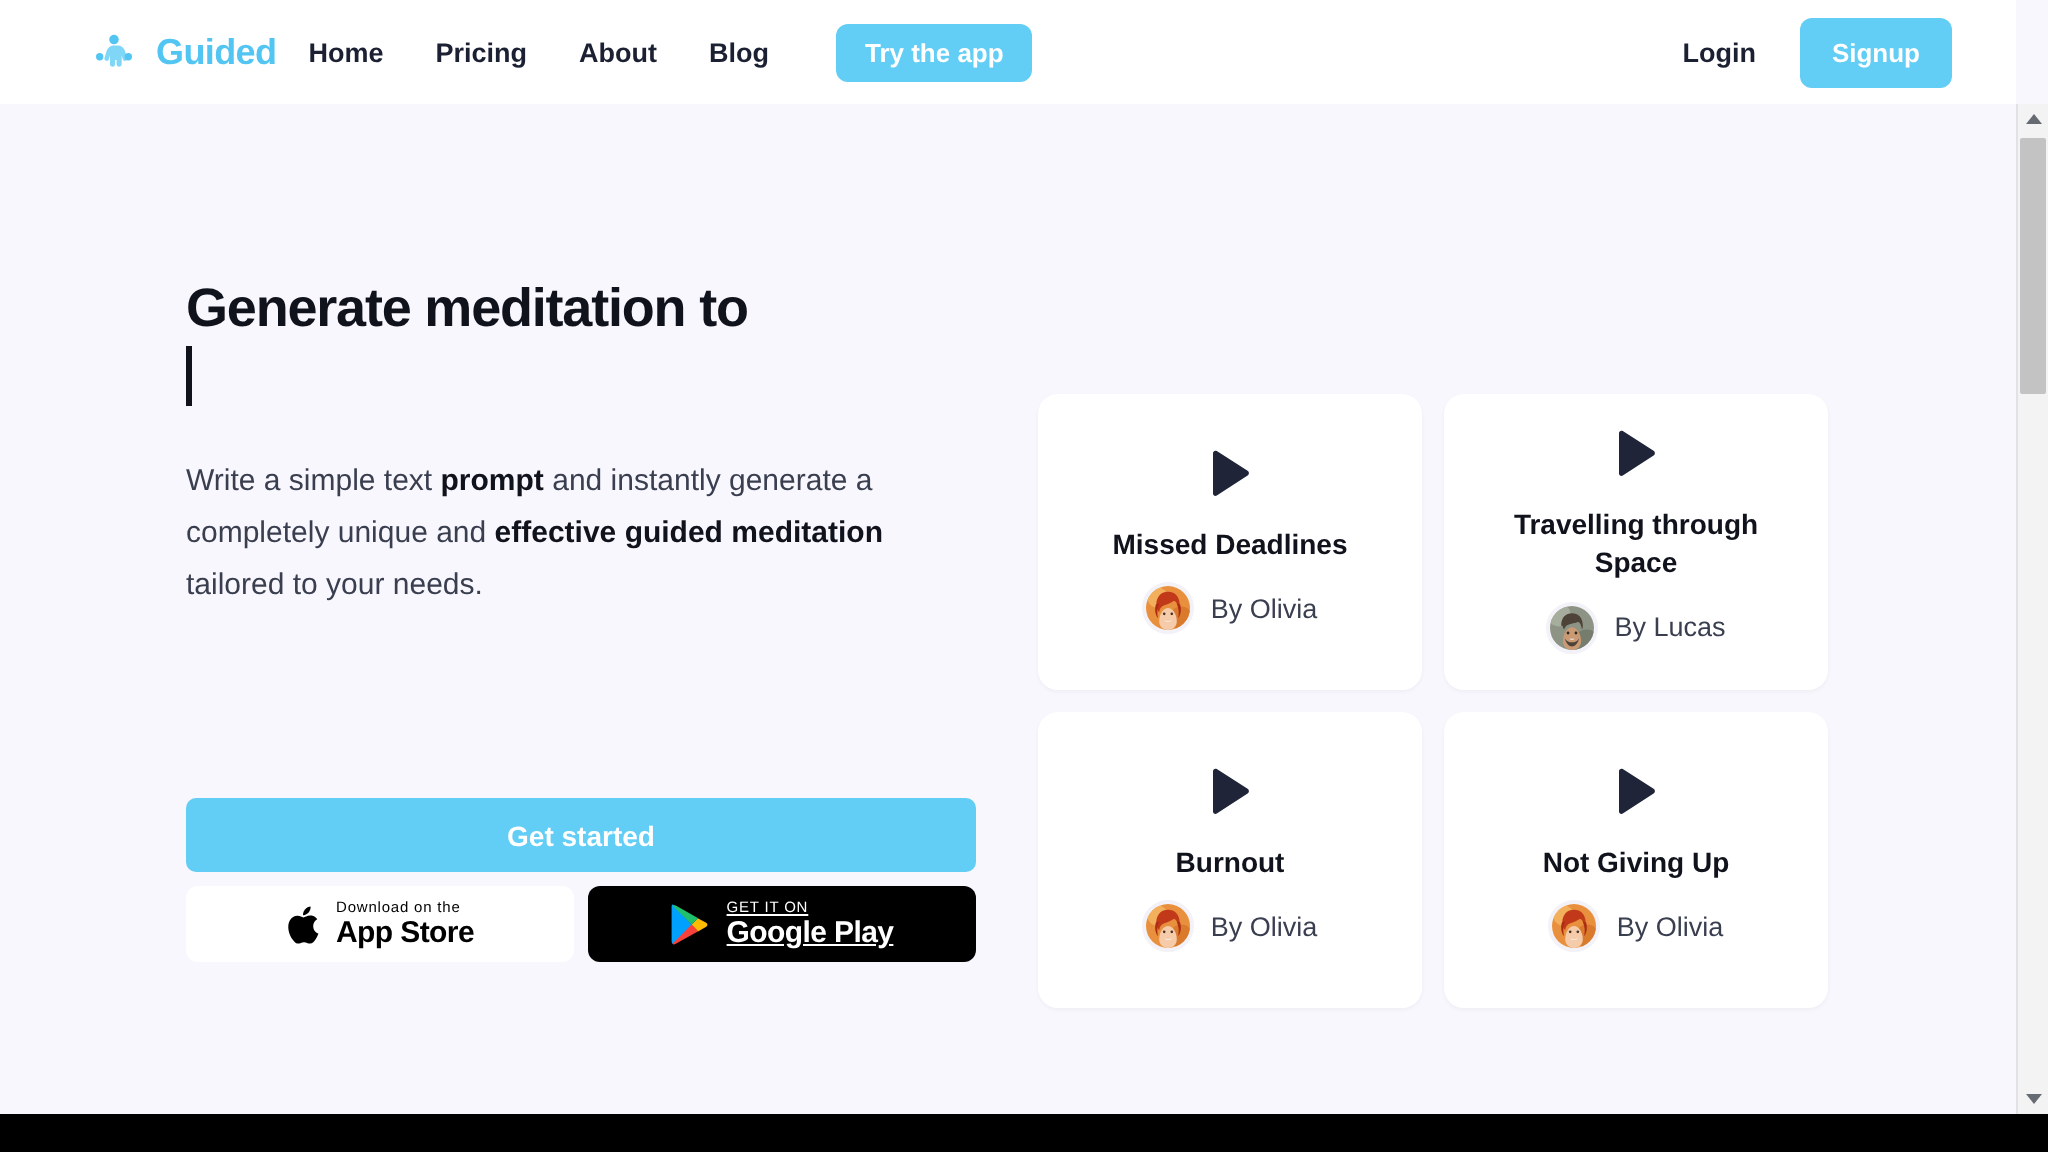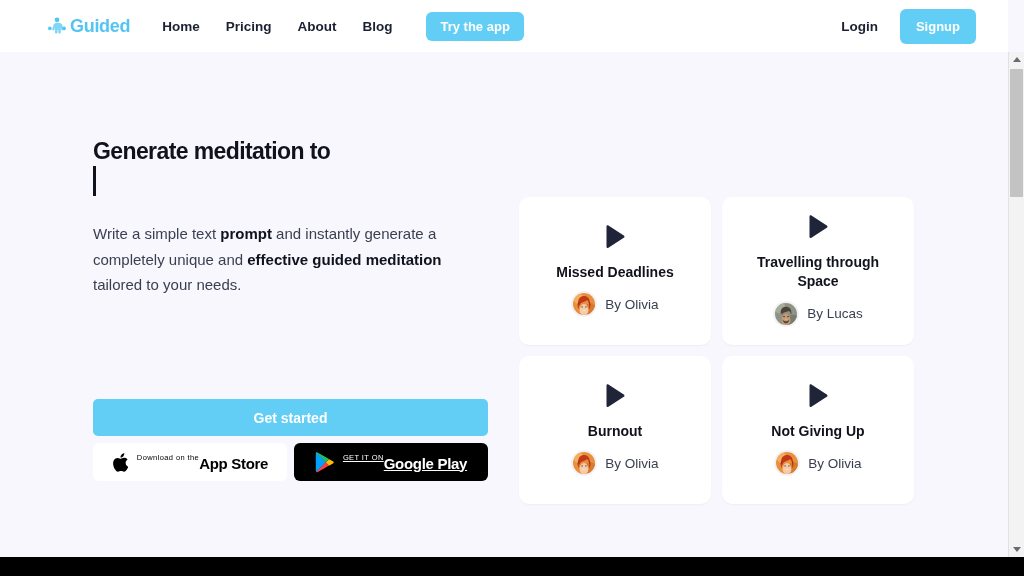--- a/index.html
+++ b/index.html
@@ -13,21 +13,21 @@
 
   
   .header {
     position: absolute; top: 0; left: 0;
     width: 1008px; height: 52px;
     background: #ffffff;
     display: flex; align-items: center;
     padding: 0 32px 0 46px;
     z-index: 5;
   }
-  .brand { display: flex; align-items: center; gap: 2px; margin-right: 32px; }
+  .brand { display: flex; align-items: center; gap: 10px; margin-right: 16px; }
   .brand-logo { width: 22px; height: 22px; display: block; }
   .brand-text { font-size: 18px; font-weight: bold; color: #52c5f2; letter-spacing: -0.3px; }
   .nav { display: flex; align-items: center; gap: 26px; }
   .nav-link {
     font-size: 13.5px; font-weight: bold; color: #1b2033;
     text-decoration: none; cursor: pointer; white-space: nowrap;
   }
   .btn-try {
     background: #62cdf5; color: #ffffff;
     font-size: 13px; font-weight: bold;
@@ -46,21 +46,21 @@
     border: none; border-radius: 6px;
     padding: 10px 16px; cursor: pointer;
   }
 
   
   .main { position: absolute; top: 52px; left: 0; width: 1008px; height: 505px; background: #f8f7fd; }
 
   
   .hero { position: absolute; left: 93px; top: 85px; width: 400px; }
   .hero-title {
-    font-size: 23px; font-weight: bold; line-height: 1.28;
+    font-size: 27px; font-weight: bold; line-height: 1.28;
     letter-spacing: -0.6px; color: #10121c;
   }
   .caret {
     display: inline-block; width: 3px; height: 30px;
     background: #10121c; vertical-align: -5px;
   }
   .hero-sub {
     margin-top: 22px; font-size: 15px; line-height: 1.72; color: #3a3f50;
     width: 392px;
   }
@@ -79,21 +79,21 @@
     width: 395px; height: 38px;
     display: flex; gap: 7px;
   }
   .store-badge {
     flex: 1; height: 38px; border-radius: 6px;
     display: flex; align-items: center; justify-content: center;
     gap: 8px; cursor: pointer; overflow: hidden;
   }
   .badge-apple { background: #ffffff; color: #000000; }
   .badge-google { background: #000000; color: #ffffff; text-decoration: underline; }
-  .badge-lines { display: flex; flex-direction: row; line-height: 1; }
+  .badge-lines { display: flex; flex-direction: column; line-height: 1; }
   .badge-small { font-size: 7.5px; letter-spacing: 0.4px; }
   .badge-big { font-size: 15px; font-weight: bold; letter-spacing: -0.3px; margin-top: 2px; }
   .note {
     position: absolute; left: 93px; top: 434px; width: 395px;
     text-align: center; font-size: 10.5px; color: #6b6f7e;
   }
 
   
   .cards {
     position: absolute; left: 519px; top: 145px;

